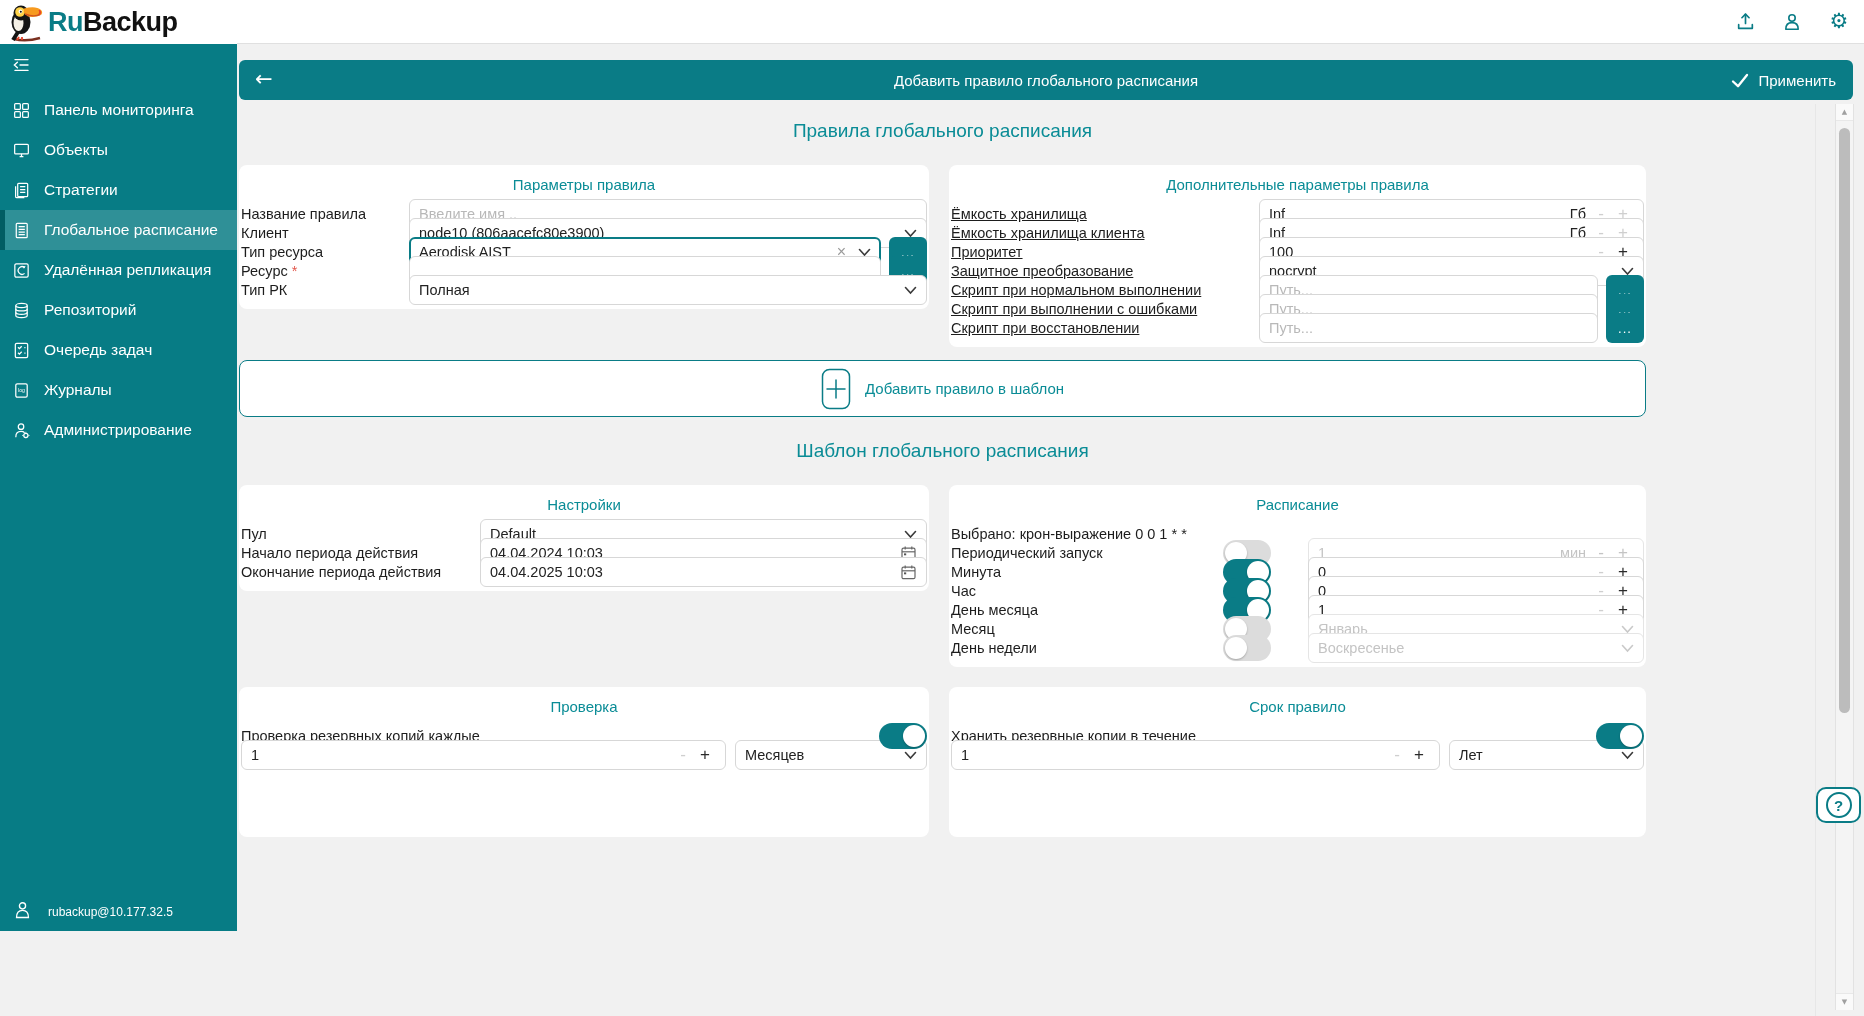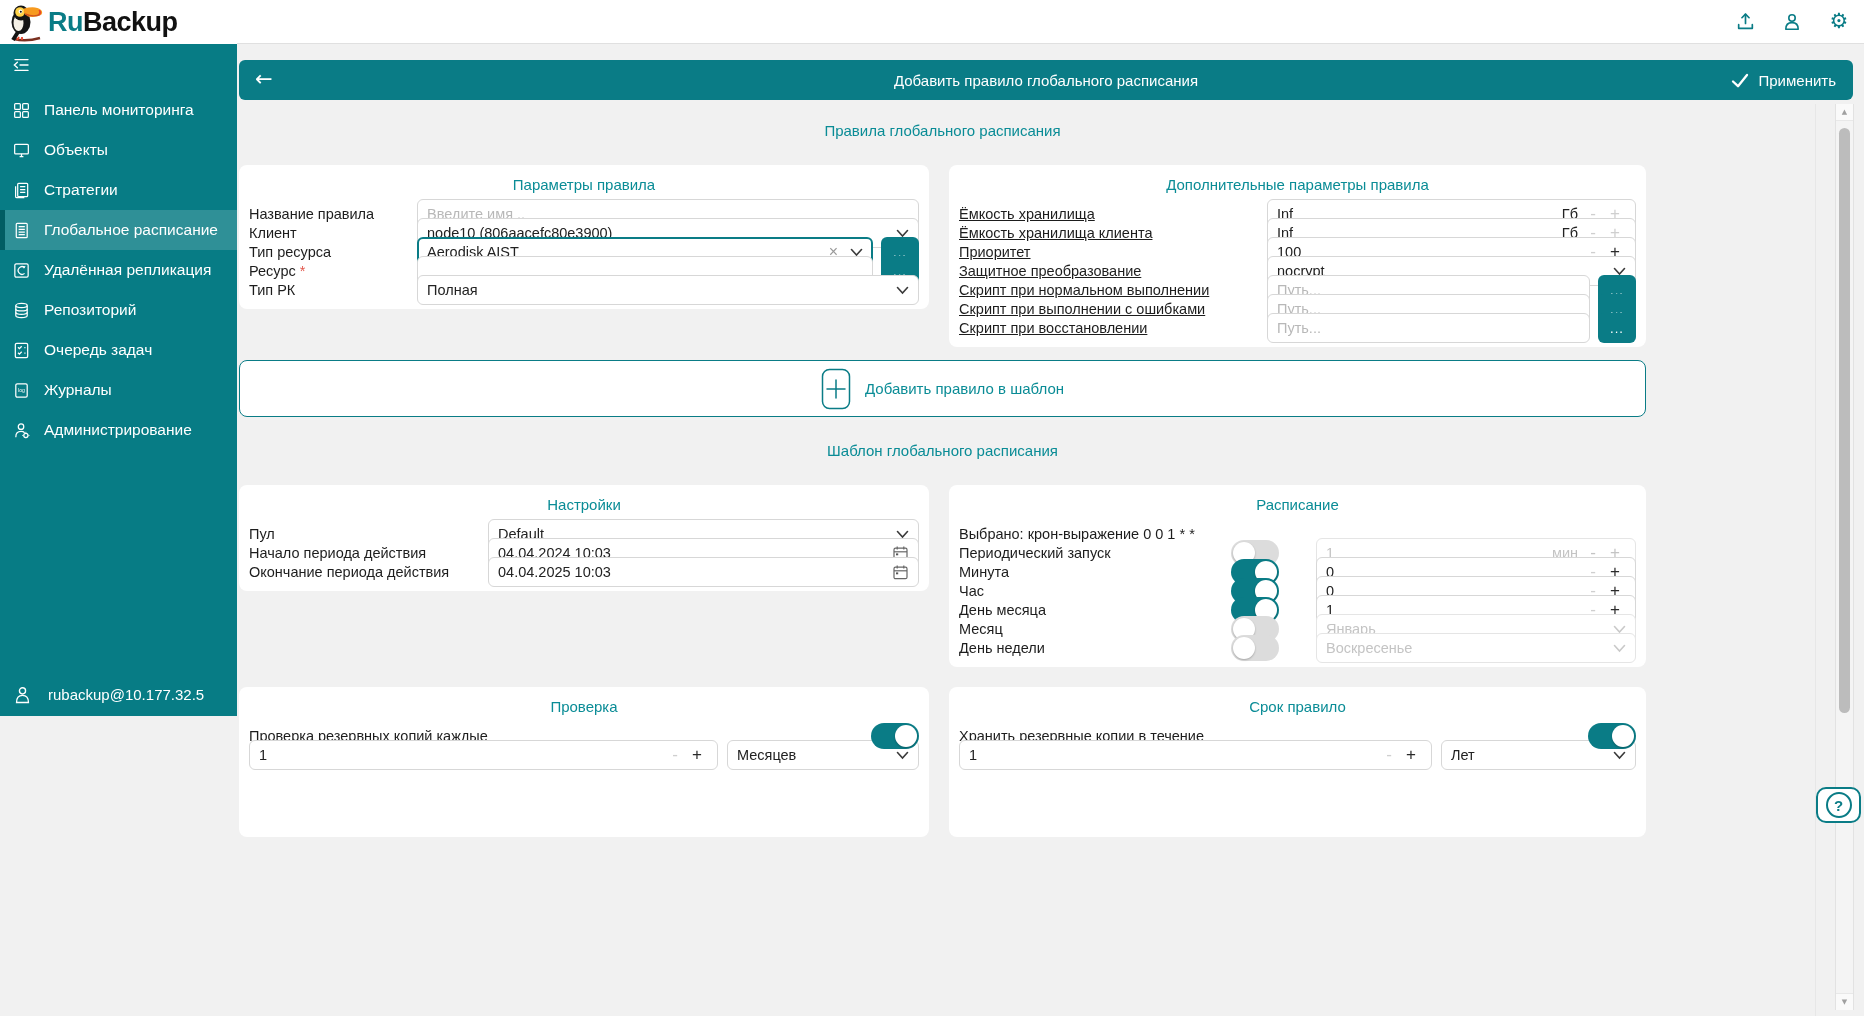--- a/index.html
+++ b/index.html
@@ -1,57 +1,57 @@
 <!DOCTYPE html>
 <html><head>
 <meta charset="utf-8">
 <style>
   * { margin:0; padding:0; box-sizing:border-box; }
   html,body { width:1864px; height:1016px; overflow:hidden;
     font-family:"Liberation Sans","DejaVu Sans",sans-serif; background:#f1f1f1; }
   .app { position:relative; width:1864px; height:1016px; }
 
   
-  .sidebar { position:absolute; left:0; top:0; width:237px; height:716px; background:#077c85; z-index:5; }
+  .sidebar { position:absolute; left:0; top:0; width:237px; height:931px; background:#077c85; z-index:5; }
   .logo { height:44px; background:#fff; display:flex; align-items:center; padding-left:6px; cursor:pointer; }
   .logo-text { font-size:27px; font-weight:700; letter-spacing:-0.5px; margin-left:2px; }
   .logo-text .ru { color:#0a7c86; } .logo-text .bk { color:#111; }
   .collapse-btn { background:transparent; border:none; margin:11px 0 0 11px; height:20px; cursor:pointer; display:block; }
   .nav { margin-top:15px; }
   .nav-item { display:flex; align-items:center; gap:13px; height:40px; padding-left:12px;
     color:#fff; font-size:15.5px; cursor:pointer; position:relative; white-space:nowrap; }
   .nav-item.active { background:#2f9097; }
   .nav-item.active::before { content:""; position:absolute; left:0; top:0; bottom:0; width:5px; background:#015d63; }
   .nav-item svg { flex:0 0 auto; }
-  .user-row { position:absolute; left:14px; bottom:12px; display:flex; align-items:flex-start; gap:17px; color:#fff; font-size:15px; }
+  .user-row { position:absolute; left:14px; bottom:12px; display:flex; align-items:flex-end; gap:17px; color:#fff; font-size:12px; }
 
   
   .topbar { position:absolute; left:237px; top:0; right:0; height:44px; background:#fff;
     border-bottom:1px solid #e0e0e0; display:flex; align-items:center; justify-content:flex-end;
     gap:25px; padding-right:14px; z-index:4; }
   .topbar .tb-icon { width:22px; height:22px; display:flex; align-items:center; justify-content:center; cursor:pointer; background:none; border:none; }
   .gear-glyph { font-family:"DejaVu Sans",sans-serif; font-size:21px; color:#0a7c86; line-height:1; }
 
   
   .content { position:absolute; left:237px; top:44px; right:0; bottom:0; background:#f1f1f1; overflow:hidden; }
   .page-header { position:absolute; left:2px; top:16px; width:1614px; height:40px; background:#0a7c86;
     border-radius:6px; display:flex; align-items:center; color:#fff; }
   .back-btn { background:none; border:none; color:#fff; font-size:21px; line-height:1; padding:0 0 2px 16px; cursor:pointer; font-family:"DejaVu Sans",sans-serif; }
   .ph-title { position:absolute; left:0; right:0; text-align:center; font-size:15px; color:#fff; pointer-events:none; }
   .apply-btn { margin-left:auto; background:none; border:none; color:#fff; font-size:15px;
     display:flex; align-items:center; gap:9px; padding-right:17px; cursor:pointer; }
 
   .form-wrap { position:absolute; left:2px; top:56px; width:1407px; }
-  .sec-title { text-align:center; font-size:15px; color:#0a8c96; height:20px; line-height:20px; }
+  .sec-title { text-align:center; font-size:19px; color:#0a8c96; height:20px; line-height:20px; }
   .t1 { margin-top:21px; } .t2 { margin-top:24px; }
   .row { display:flex; gap:20px; align-items:flex-start; }
   .row1 { margin-top:24px; } .row2 { margin-top:24px; } .row3 { margin-top:20px; }
   .col-l { width:690px; } .col-r { width:697px; }
 
-  .card { background:#fff; border-radius:8px; padding:10px 10px 12px; }
+  .card { background:#fff; border-radius:8px; padding:10px 2px 12px; }
   .card-title { color:#0a8c96; text-align:center; font-size:15px; height:20px; line-height:20px; margin-bottom:12px; }
   .frow { display:flex; align-items:center; height:14px; margin-bottom:5px; }
   .frow:last-child { margin-bottom:0; }
   .lbl { font-size:14.5px; color:#1d1d1d; flex:0 0 auto; }
   .c-params .lbl { width:168px; }
   .c-extra  .lbl { width:308px;text-decoration:underline; }
   .c-set    .lbl { width:239px; }
   .c-sched  .lbl { width:272px; }
   .req { color:#e2574c; margin-left:4px; }
 

